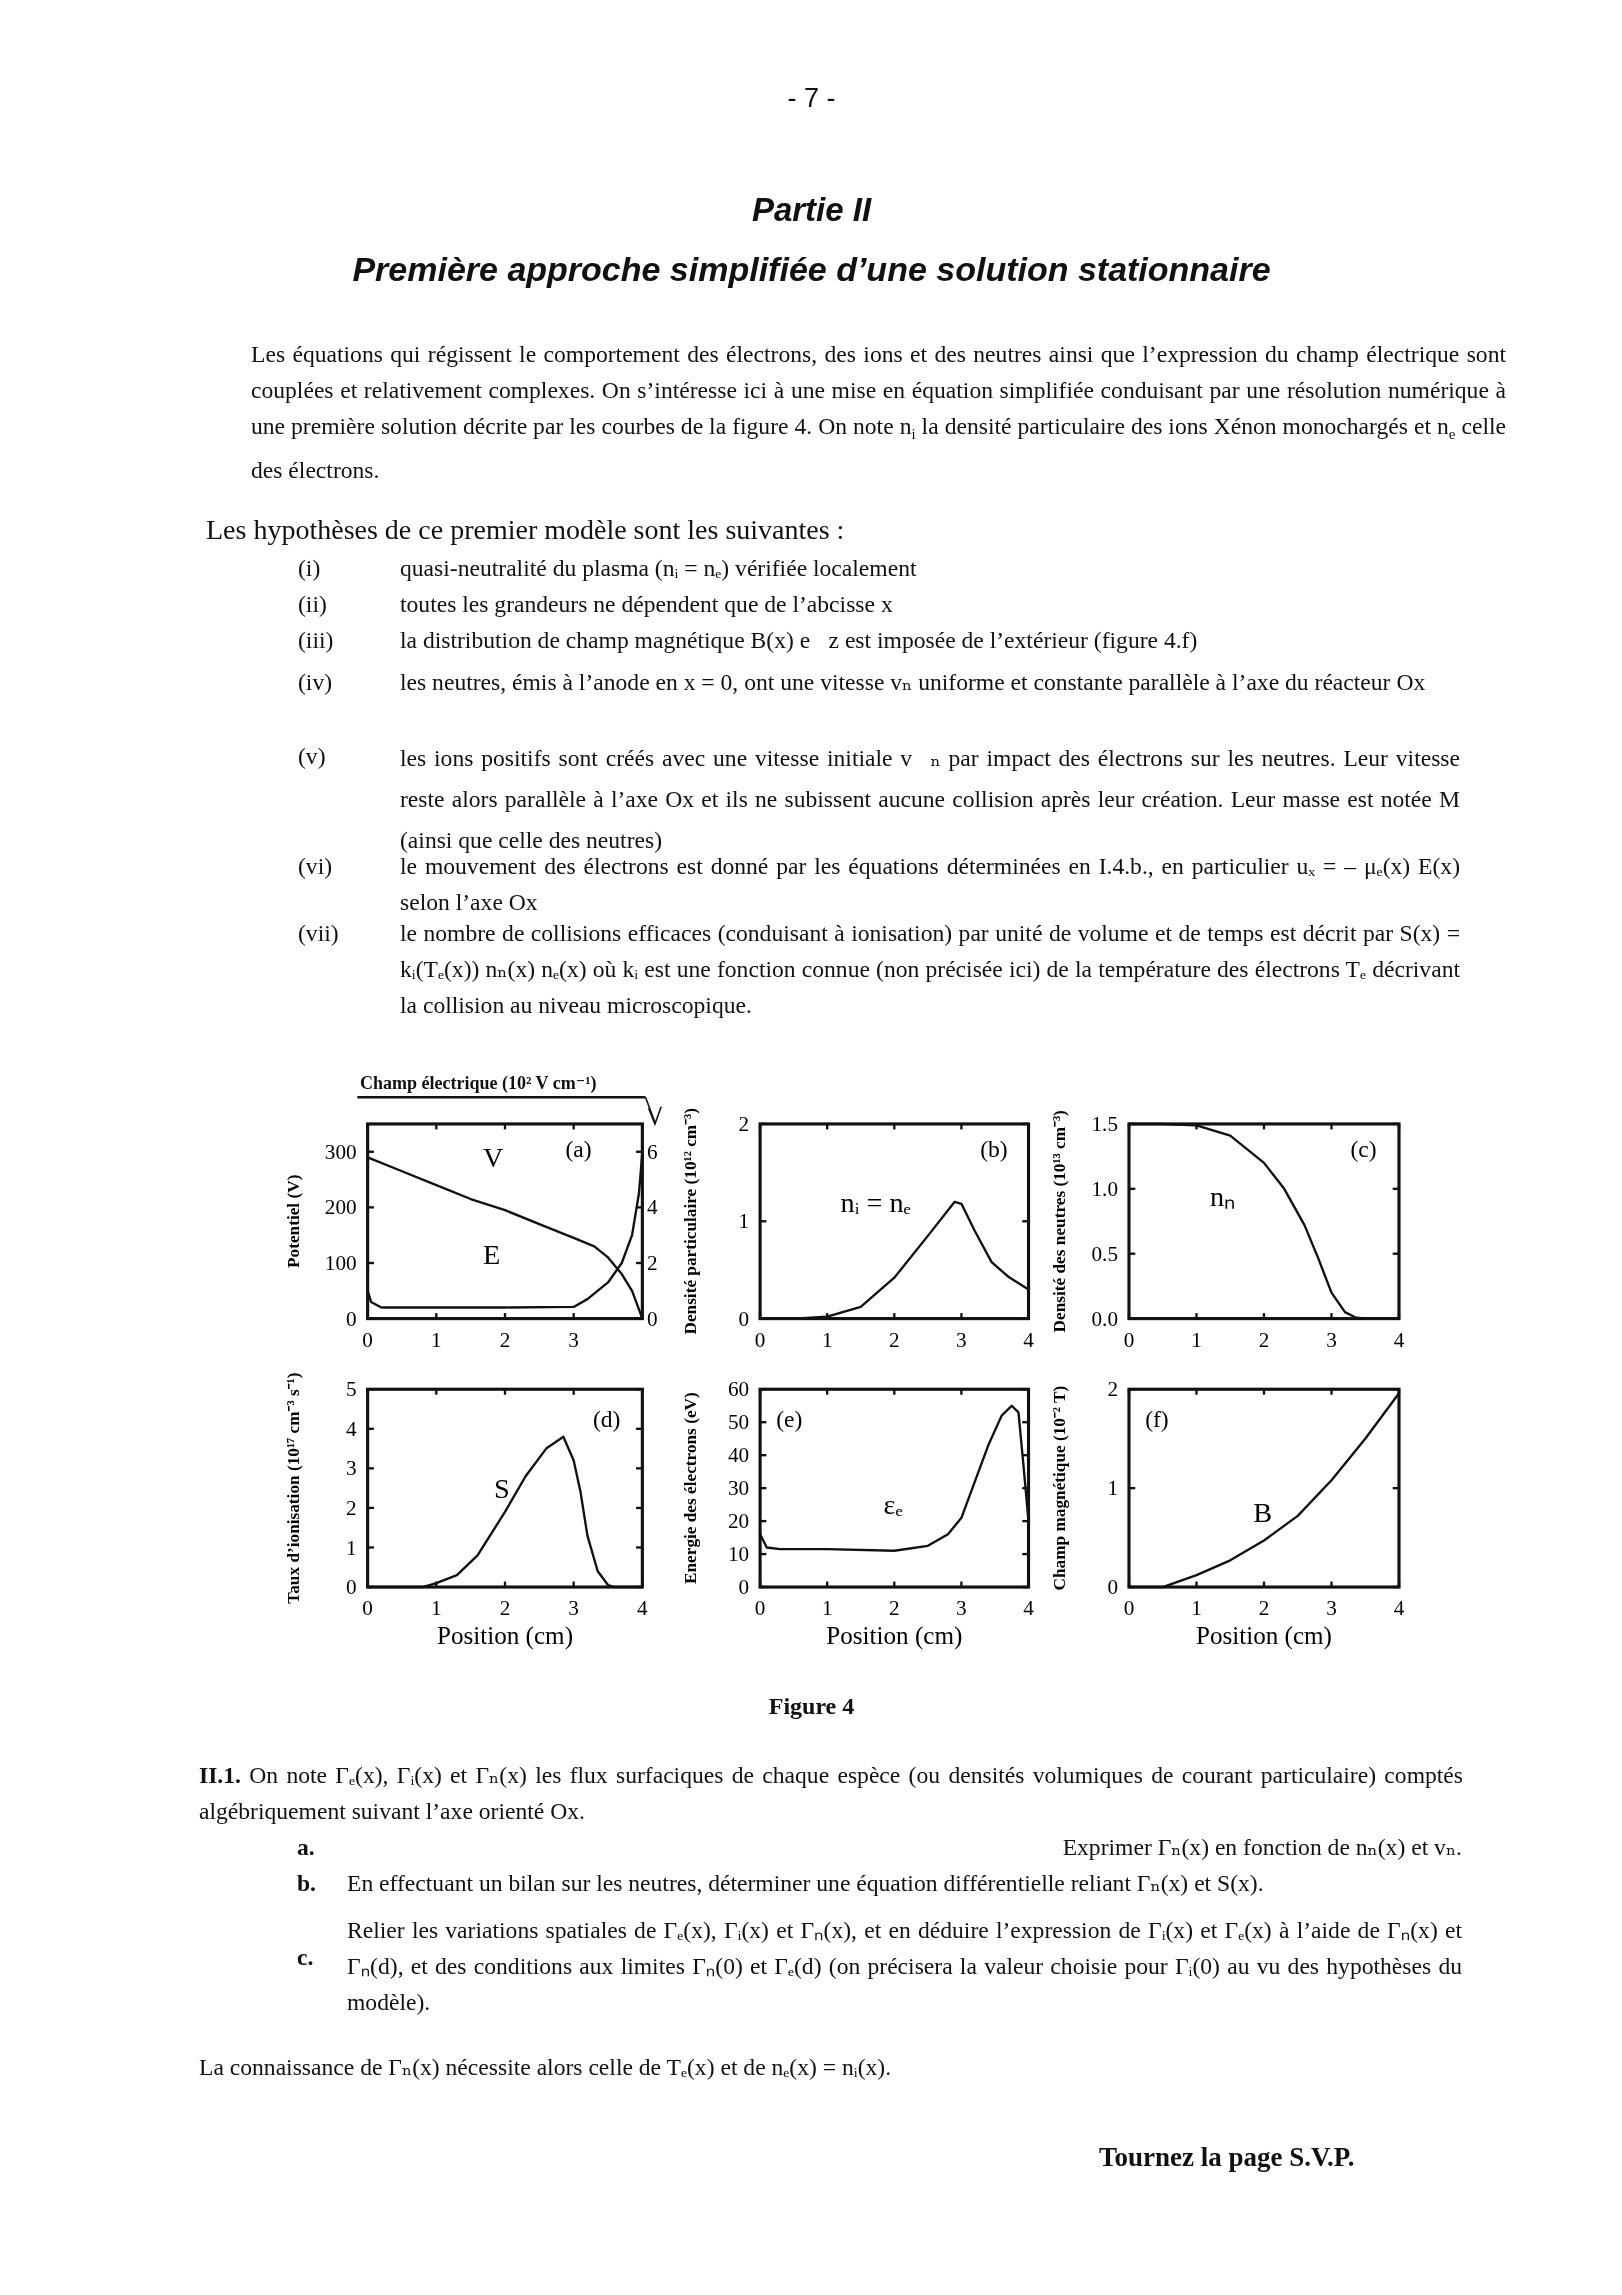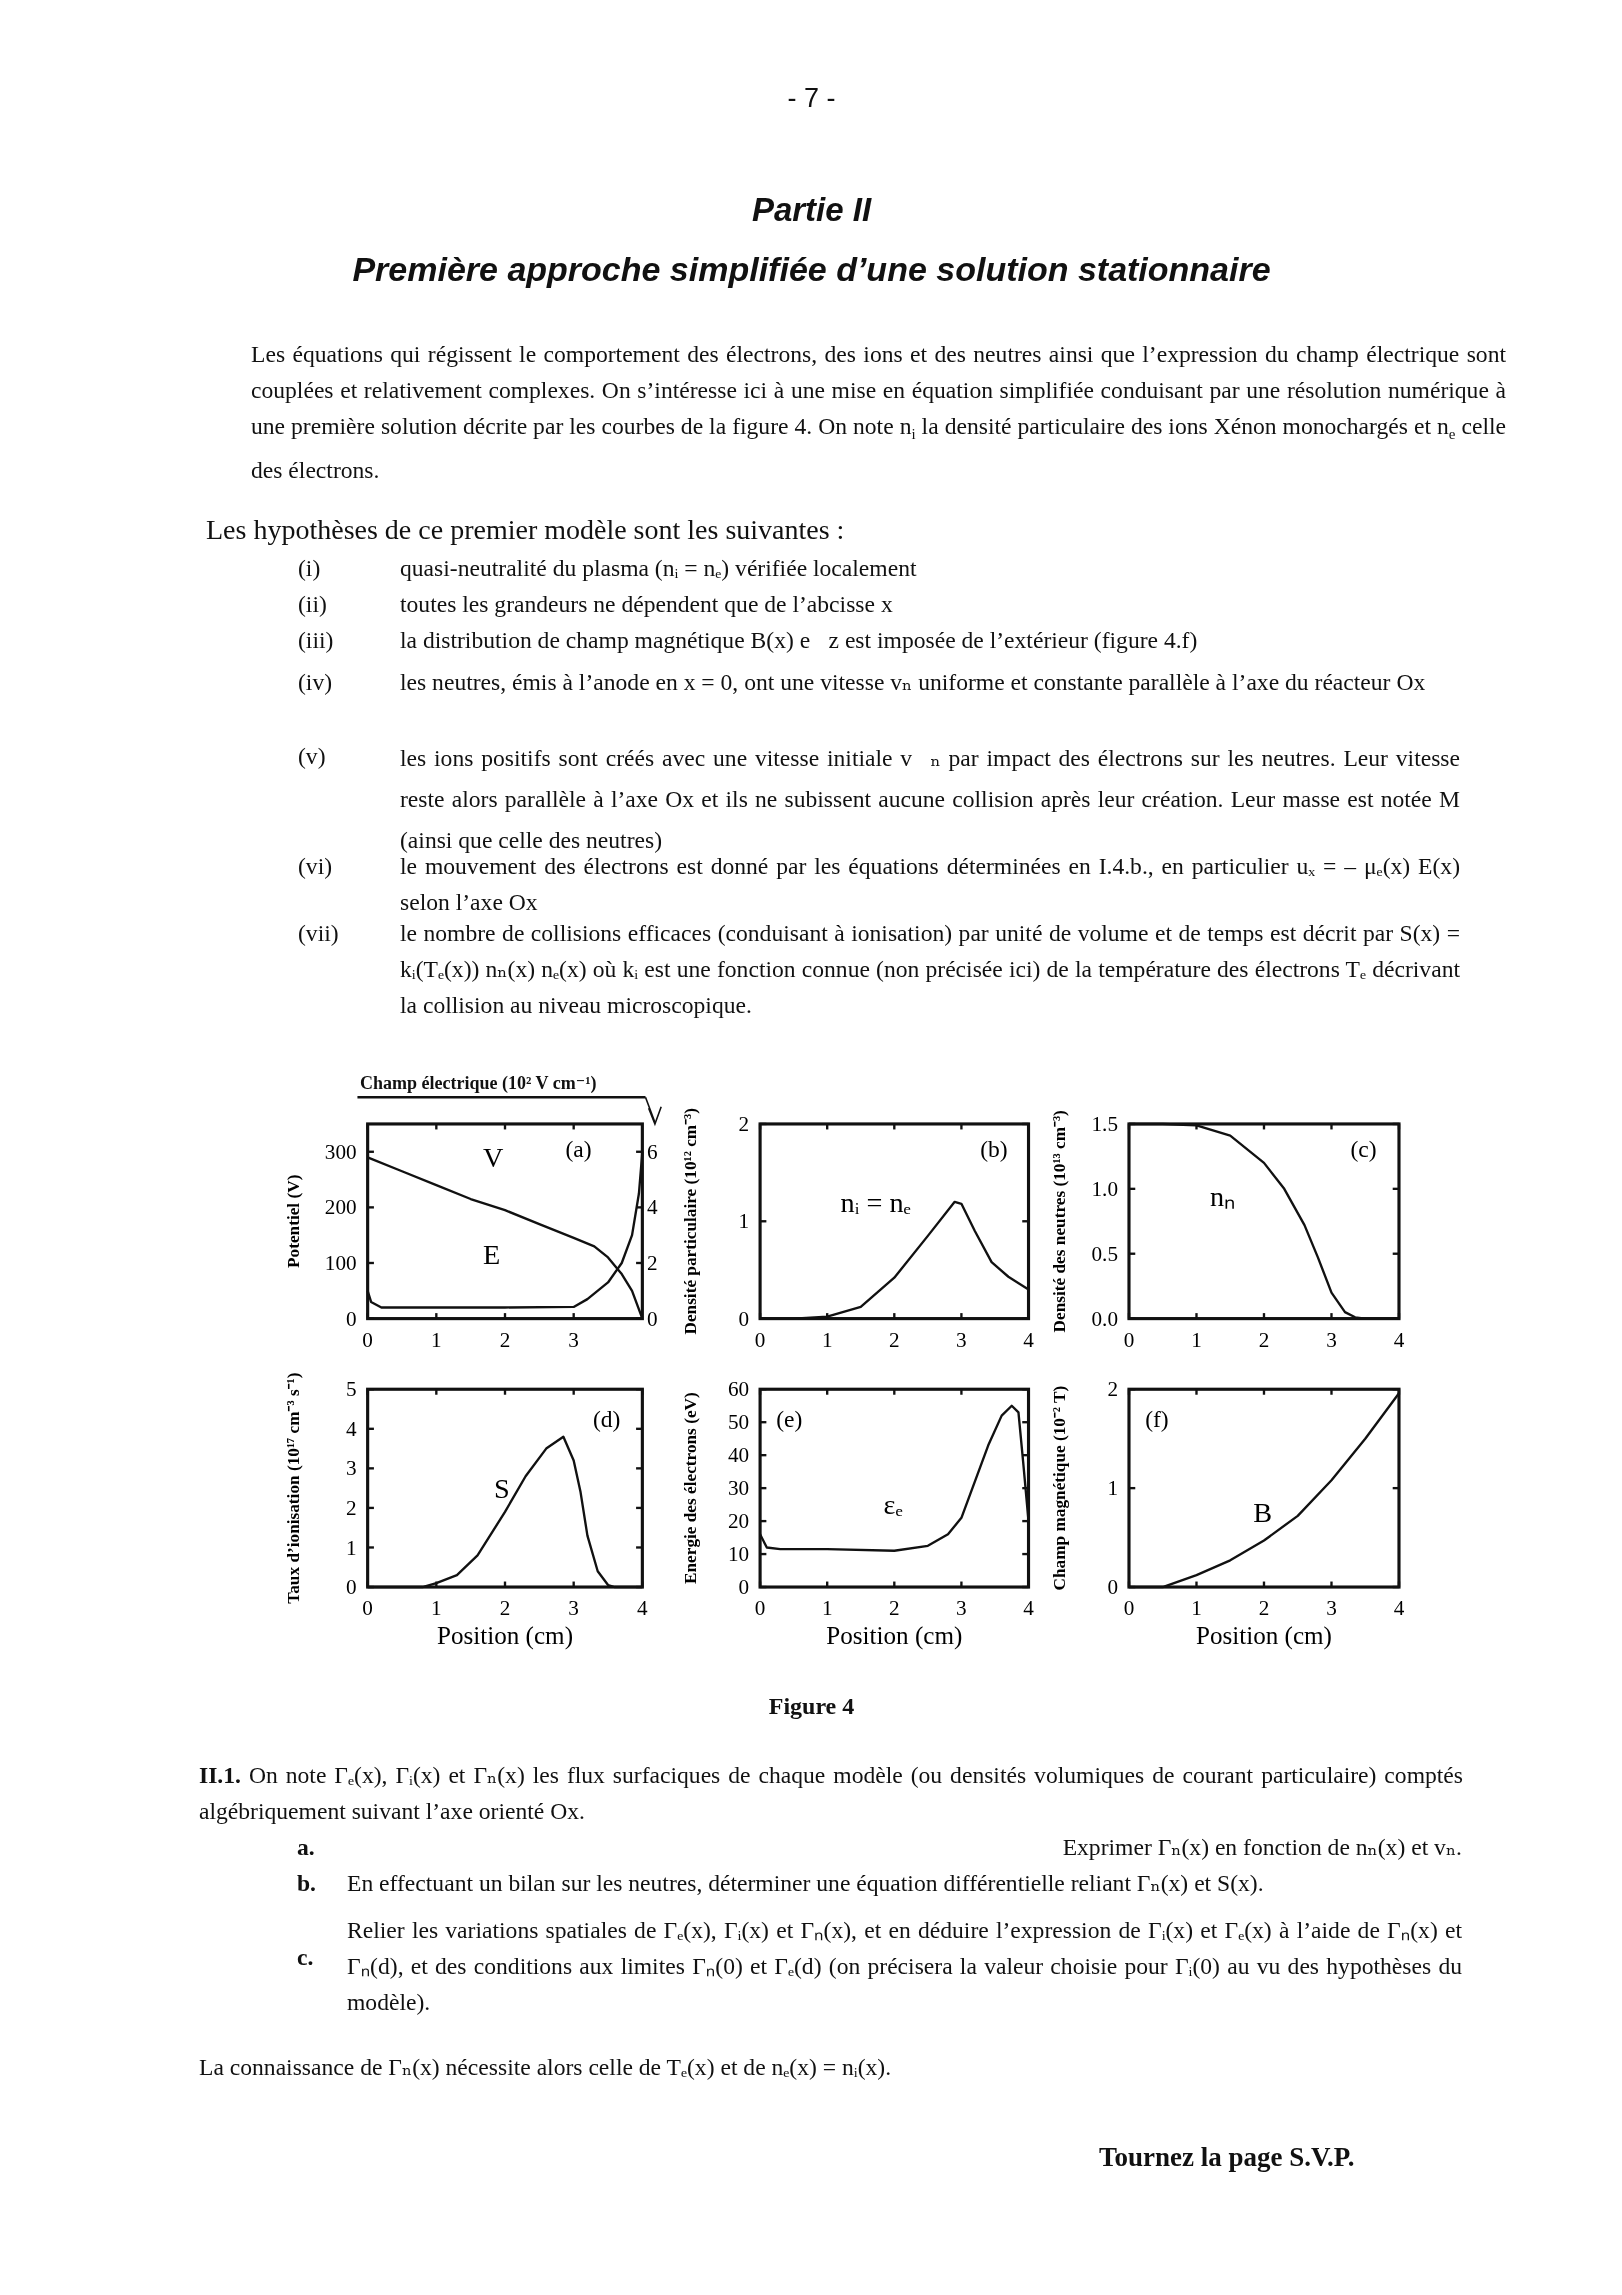--- a/index.html
+++ b/index.html
@@ -282,21 +282,21 @@
         <line x1="822" y1="1398" x2="834" y2="1430" stroke="#111" stroke-width="2"></line>
         <polyline points="826,1412 834,1432 842,1410" fill="none" stroke="#111" stroke-width="2"></polyline>
       </g>
   </svg>
 </div>
 <div class="abs" style="left:360px;top:1072px;font-size:18px;font-weight:bold;">Champ électrique (10² V cm⁻¹)</div>
 
 <div class="abs caption">Figure 4</div>
 
 <div class="q">
-  <div class="abs" style="left:199px;top:1757px;width:1264px;text-align:justify;"><b>II.1.</b><span> On note Γₑ(x), Γᵢ(x) et Γₙ(x) les flux surfaciques de chaque modèle (ou densités volumiques de courant particulaire) comptés algébriquement suivant l’axe orienté Ox.</span></div>
+  <div class="abs" style="left:199px;top:1757px;width:1264px;text-align:justify;"><b>II.1.</b><span> On note Γₑ(x), Γᵢ(x) et Γₙ(x) les flux surfaciques de chaque espèce (ou densités volumiques de courant particulaire) comptés algébriquement suivant l’axe orienté Ox.</span></div>
   <div class="abs" style="left:297px;top:1829px;font-weight:bold;">a.</div>
   <div class="abs" style="left:347px;top:1829px;width:1115px;text-align:right;">Exprimer Γₙ(x) en fonction de nₙ(x) et vₙ.</div>
   <div class="abs" style="left:297px;top:1865px;font-weight:bold;">b.</div>
   <div class="abs" style="left:347px;top:1865px;width:1115px;text-align:justify;">En effectuant un bilan sur les neutres, déterminer une équation différentielle reliant Γₙ(x) et S(x).</div>
   <div class="abs" style="left:297px;top:1939px;font-weight:bold;">c.</div>
   <div class="abs" style="left:347px;top:1912px;width:1115px;text-align:justify;font-family:Liberation Serif, serif;">Relier les variations spatiales de Γₑ(x), Γᵢ(x) et Γₙ(x), et en déduire l’expression de Γᵢ(x) et Γₑ(x) à l’aide de Γₙ(x) et Γₙ(d), et des conditions aux limites Γₙ(0) et Γₑ(d) (on précisera la valeur choisie pour Γᵢ(0) au vu des hypothèses du modèle).</div>
   <div class="abs" style="left:199px;top:2049px;width:1264px;">La connaissance de Γₙ(x) nécessite alors celle de Tₑ(x) et de nₑ(x) = nᵢ(x).</div>
 </div>
 
 <div class="abs footer">Tournez la page S.V.P.</div>

